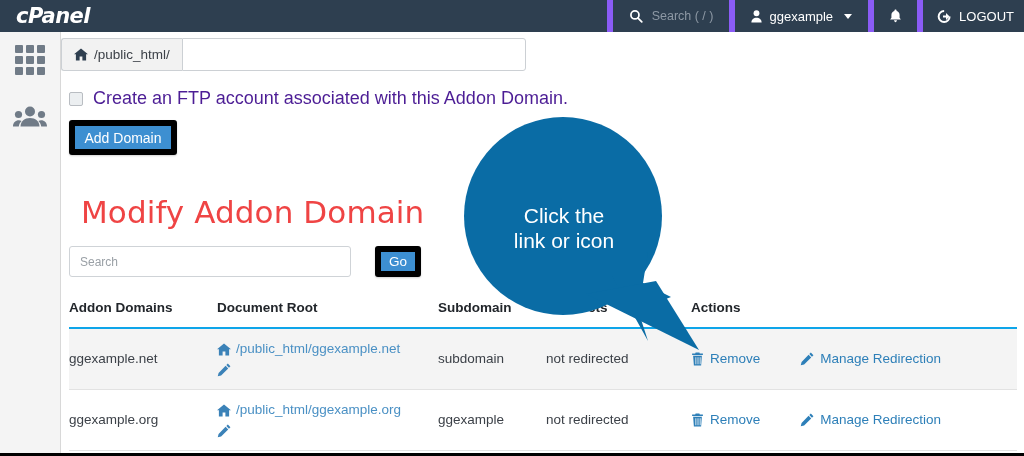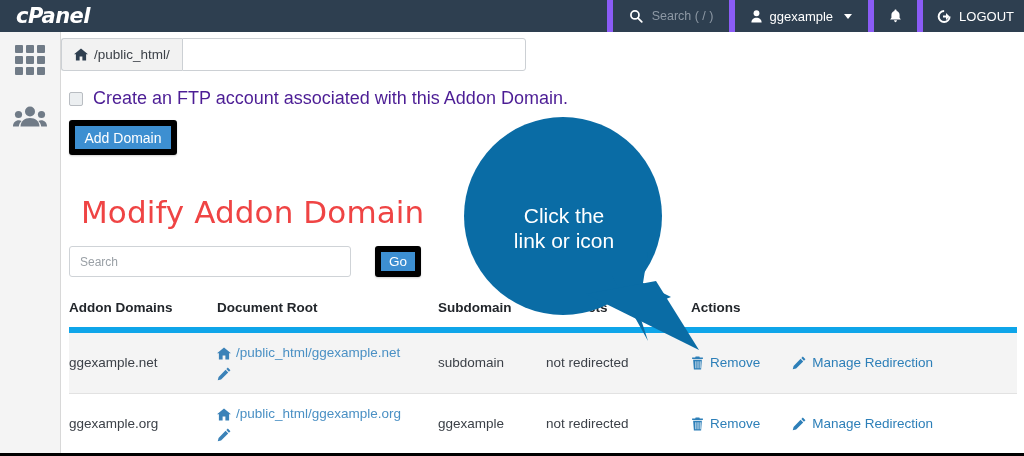--- a/index.html
+++ b/index.html
@@ -224,21 +224,21 @@
     border-collapse: collapse;
     font-size: 13.5px;
     color: #3c4148;
   }
   .tbl th {
     text-align: left;
     font-size: 13.5px;
     font-weight: bold;
     color: #22262b;
     padding: 0 0 12px 0;
-    border-bottom: 6px solid #0ea5e9;
+    border-bottom: 2px solid #0ea5e9;
     vertical-align: bottom;
   }
   .tbl td {
     padding: 12px 0;
     vertical-align: middle;
     border-bottom: 1px solid #e2e2e2;
     color: #3c4148;
     font-size: 13.5px;
   }
   .tbl tr.striped td { background: #f4f4f4; }
@@ -254,21 +254,21 @@
     text-decoration: none;
     font-size: 13.5px;
     display: inline-flex;
     align-items: center;
     gap: 5px;
   }
   .root-link .home-blue { color: #3b82b8; display: inline-flex; }
   .pencil-row { margin-top: 2px; color: #3b82b8; display: block; }
   .pencil-row svg { display: block; }
 
-  .act-wrap { display: flex; align-items: center; gap: 32px; }
+  .act-wrap { display: flex; align-items: center; gap: 40px; }
   .act-link {
     display: inline-flex;
     align-items: center;
     gap: 6px;
     color: #2d7fb8;
     text-decoration: none;
     font-size: 13.5px;
     white-space: nowrap;
   }
   .act-link svg { display: block; flex: none; }

